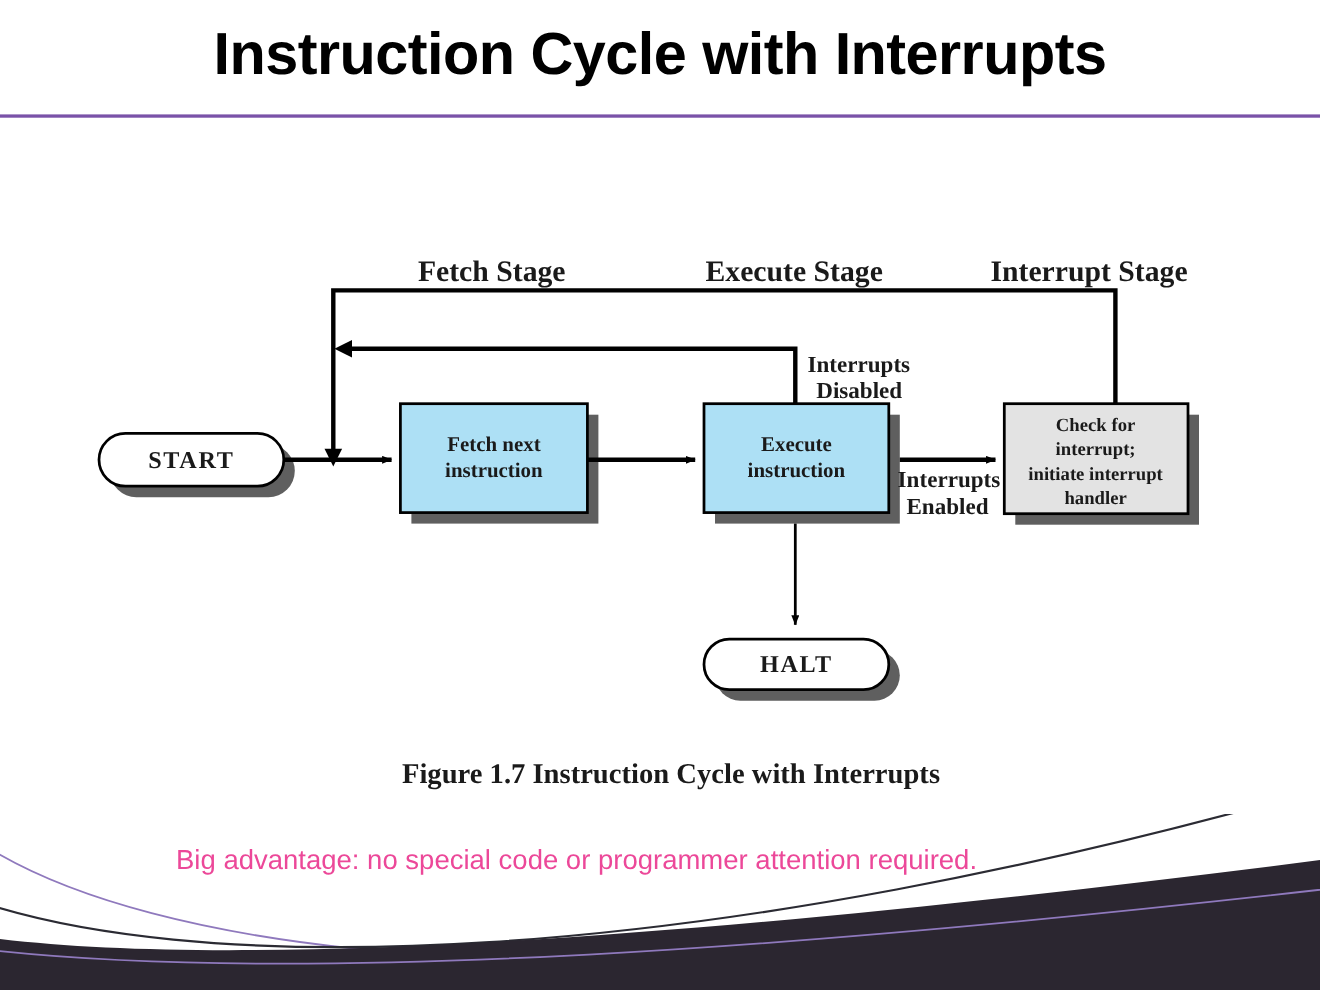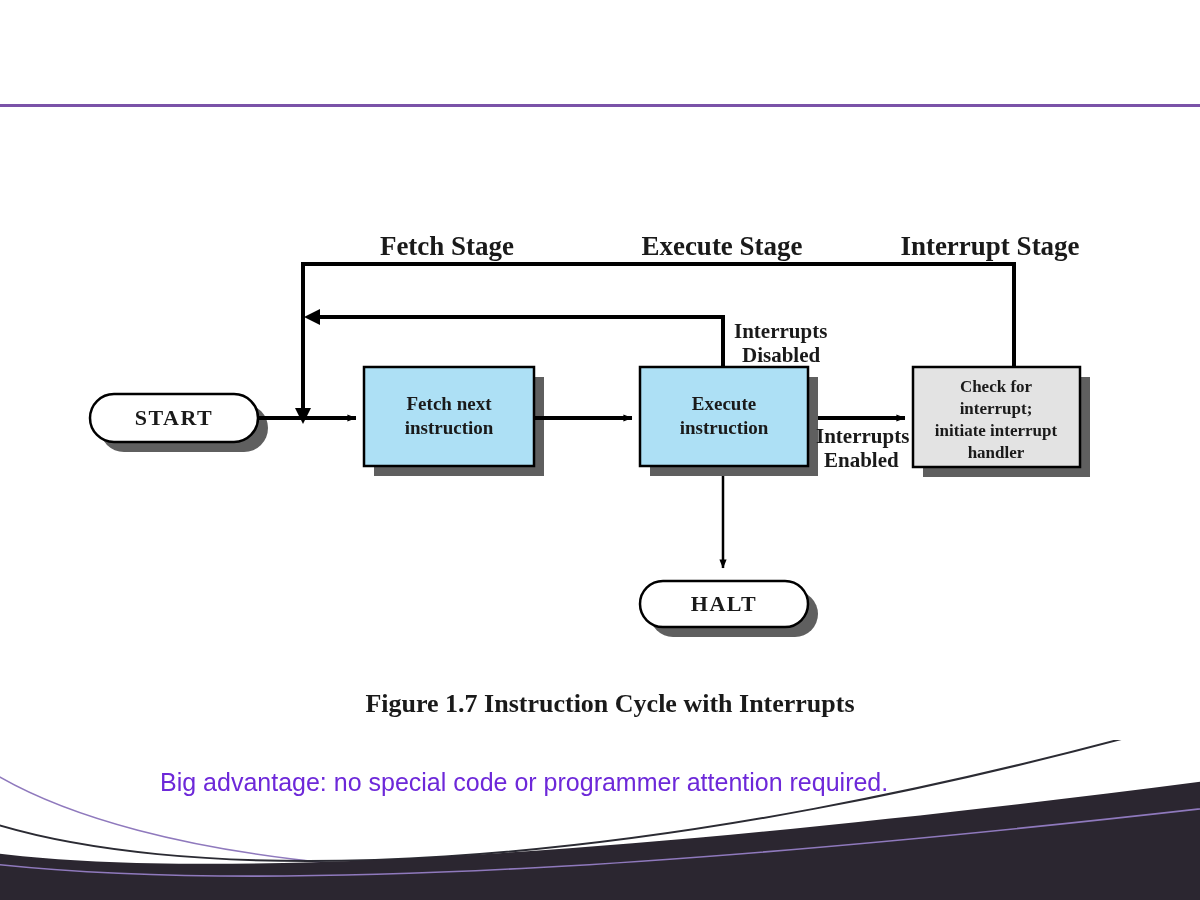--- a/index.html
+++ b/index.html
@@ -56,21 +56,21 @@
 
   
   .body-text {
     position: absolute;
     left: 160px;
     top: 764px;
     width: 900px;
     font-family: "Liberation Sans", sans-serif;
     font-size: 25px;
     line-height: 36px;
-    color: #6d28d9;
+    color: #ec4899;
   }
   .body-text div { white-space: nowrap; }
 
   
   .page-num {
     position: absolute;
     right: 20px;
     top: 814px;
     font-family: "Liberation Sans", sans-serif;
     font-size: 23px;
@@ -88,20 +88,21 @@
     height: 160px;
     pointer-events: none;
   }
   .bottom-deco svg { display: block; }
 </style>
 </head>
 <body>
 
 <div class="slide">
 
+  <div class="title">Instruction Cycle with Interrupts</div>
   <div class="title-rule" style="background: rgb(122, 82, 168);"></div>
 
   <div class="figure">
     <svg width="1200" height="560" viewBox="0 0 1200 560" xmlns="http://www.w3.org/2000/svg">
       <defs>
         <marker id="arrow" markerWidth="10" markerHeight="10" refX="8.6" refY="3.6" orient="auto" markerUnits="userSpaceOnUse">
           <path d="M0,0 L9,3.6 L0,7.2 Z" fill="#000000"></path>
         </marker>
       </defs>
 

